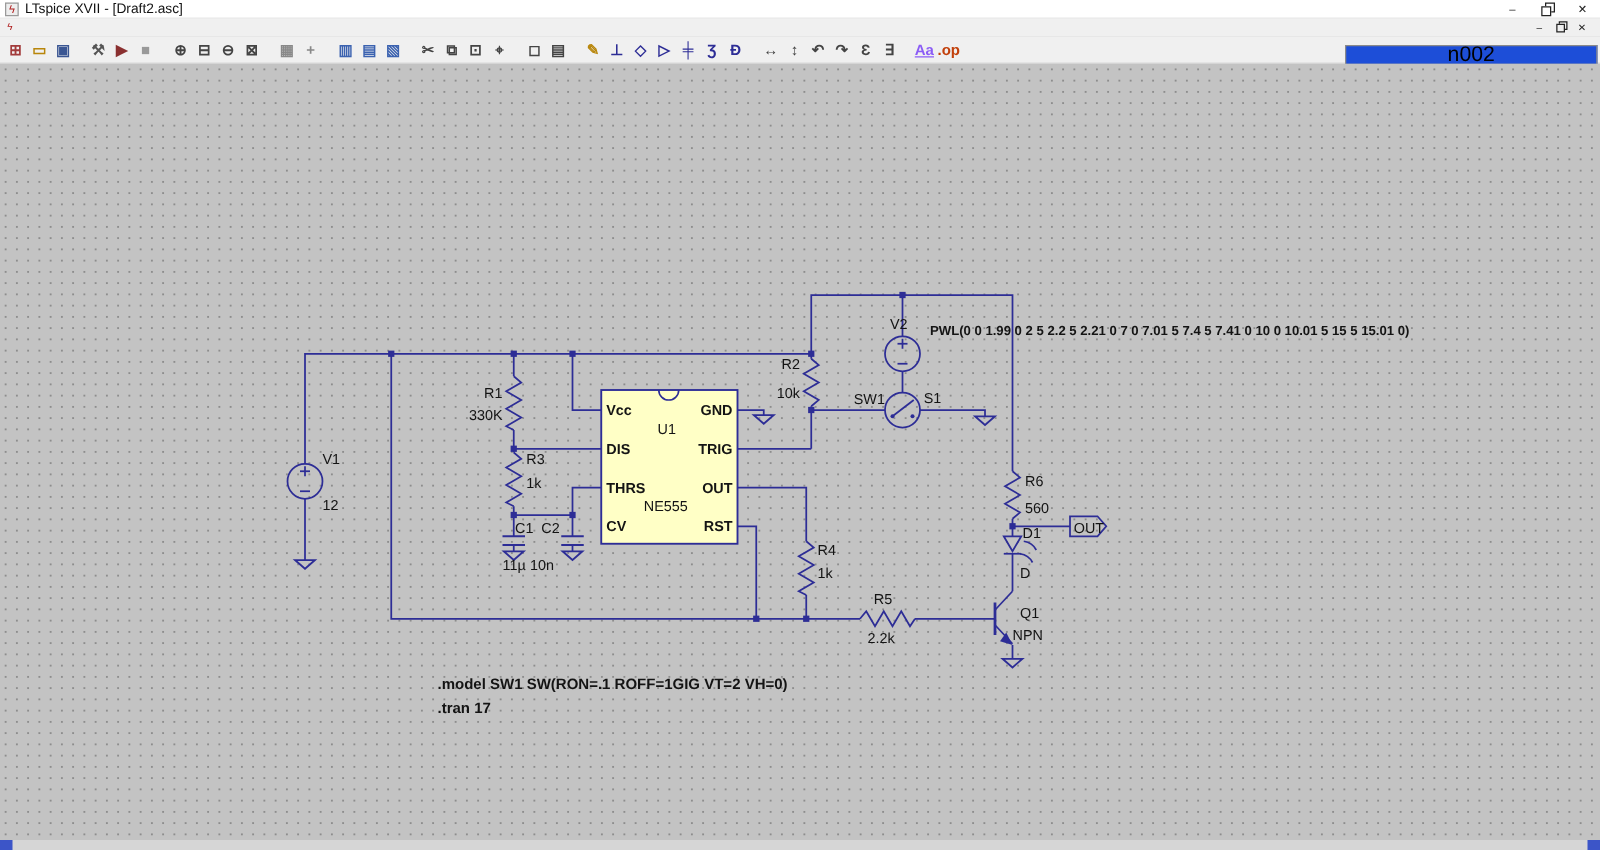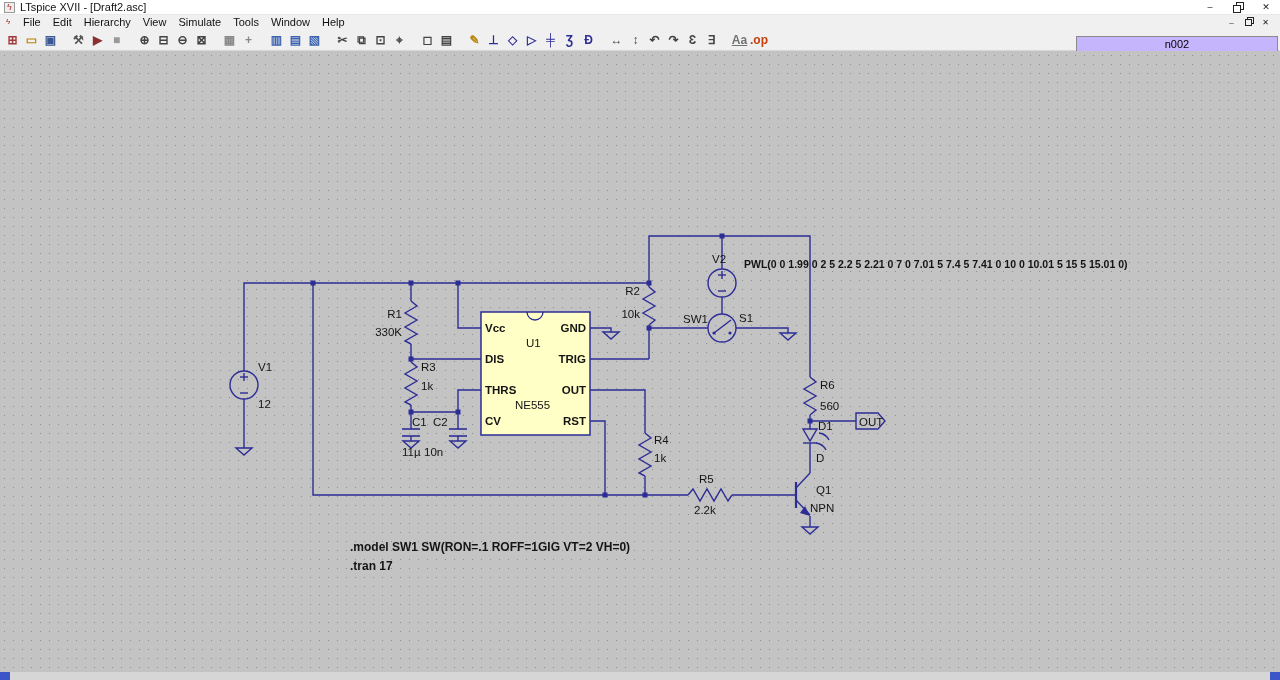--- a/index.html
+++ b/index.html
@@ -30,21 +30,21 @@
   .mdi-restore::before { content:""; position:absolute; left:2px; top:0; width:5px; height:5px; border:1px solid #222; }
   .mdi-restore::after  { content:""; position:absolute; left:0; top:2px; width:5px; height:5px; border:1px solid #222; background:#f0f0f0; }
 
   
   .toolbar { height:22px; background:#f0f0f0; border-bottom:1px solid #d8d8d8;
     display:flex; align-items:center; padding-left:3px; }
   .tb-icon { display:inline-flex; align-items:center; justify-content:center;
     height:18px; min-width:19px; padding:0 1px; font-size:12px; font-weight:600; color:#444; }
   .gap { margin-left:9px; }
   .net-box { margin-left:auto; margin-right:2px; width:202px; height:16px;
-    border:1px solid #8a8a8a; background:#c4b5fd; font-size:11px; text-align:center;
+    border:1px solid #8a8a8a; background:#1d4ed8; font-size:17px; text-align:center;
     font-family:"Liberation Sans", sans-serif;margin-top:8px; }
 
   
   .canvas { position:relative; height:621px; background-color:#c3c3c3;
     background-image:radial-gradient(circle, #8d8d8d 0.8px, rgba(0,0,0,0) 1px);
     background-size:9px 9px; }
   .canvas svg { position:absolute; left:0; top:0; }
   svg text { fill:#141414; font-family:"Liberation Sans", sans-serif; font-size:11.5px; }
   svg text.pin { font-weight:600; }
   svg text.pwl { font-size:10.5px; font-weight:600; }
@@ -66,31 +66,20 @@
       <span class="win-btn">–</span>
       <span class="win-btn">
           <span class="restore-glyph"></span>
         </span>
       <span class="win-btn">✕</span>
     </span>
   </div>
 
   <div class="menubar">
     <span class="mdi-icon">ϟ</span>
-    <span style="display:flex;">
-
-    <span class="menu-item">File</span>
-        <span class="menu-item">Edit</span>
-        <span class="menu-item">Hierarchy</span>
-        <span class="menu-item">View</span>
-        <span class="menu-item">Simulate</span>
-        <span class="menu-item">Tools</span>
-        <span class="menu-item">Window</span>
-        <span class="menu-item">Help</span>
-      </span>
     <span class="mdi-controls">
       <span class="mdi-btn">–</span>
       <span class="mdi-btn"><span class="mdi-restore"></span></span>
       <span class="mdi-btn">✕</span>
     </span>
   </div>
 
   <div class="toolbar">
     <span style="display:flex;align-items:center;">
 
@@ -121,21 +110,21 @@
         <span class="tb-icon" style="color: rgb(45, 45, 150);">▷</span>
         <span class="tb-icon" style="color: rgb(45, 45, 150);">╪</span>
         <span class="tb-icon" style="color: rgb(45, 45, 150);">Ʒ</span>
         <span class="tb-icon" style="color: rgb(45, 45, 150);">Ð</span>
         <span class="tb-icon gap" style="color: rgb(68, 68, 68);">↔</span>
         <span class="tb-icon" style="color: rgb(68, 68, 68);">↕</span>
         <span class="tb-icon" style="color: rgb(68, 68, 68);">↶</span>
         <span class="tb-icon" style="color: rgb(68, 68, 68);">↷</span>
         <span class="tb-icon" style="color: rgb(68, 68, 68);">Ɛ</span>
         <span class="tb-icon" style="color: rgb(68, 68, 68);">∃</span>
-        <span class="tb-icon gap" style="color: #737373; text-decoration: underline;">Aa</span>
+        <span class="tb-icon gap" style="color: #8b5cf6; text-decoration: underline;">Aa</span>
         <span class="tb-icon" style="color: #c2410c;">.op</span>
       </span>
     <input class="net-box" readonly="" value="n002" style="">
   </div>
 
   <div class="canvas">
     <svg width="1280" height="621" viewBox="0 51 1280 621">
 
       <g stroke="#2d2d96" stroke-width="1.4" fill="none">
         <polyline points="244,371 244,283 649,283"></polyline>

